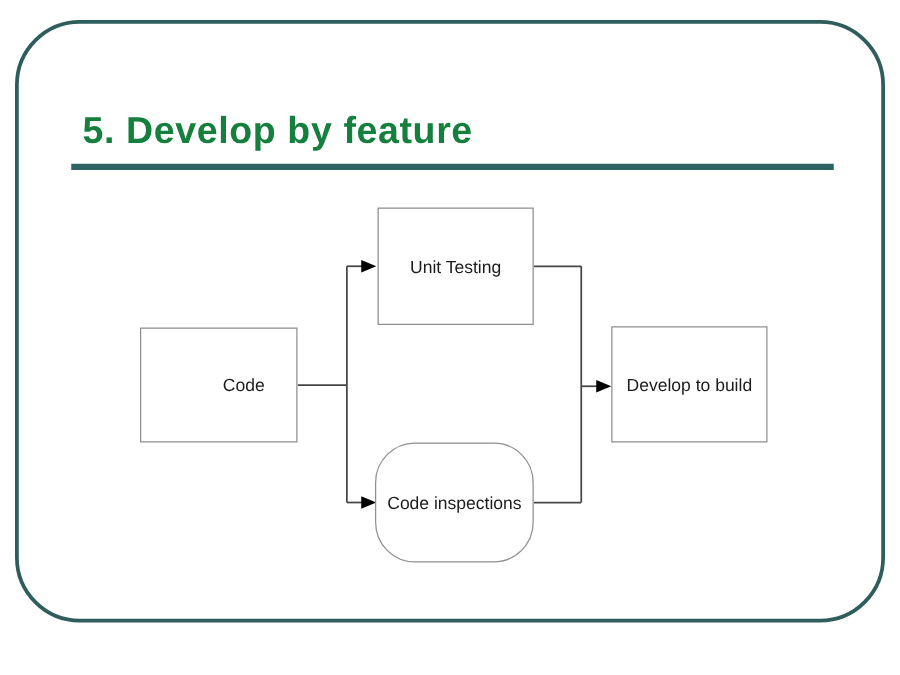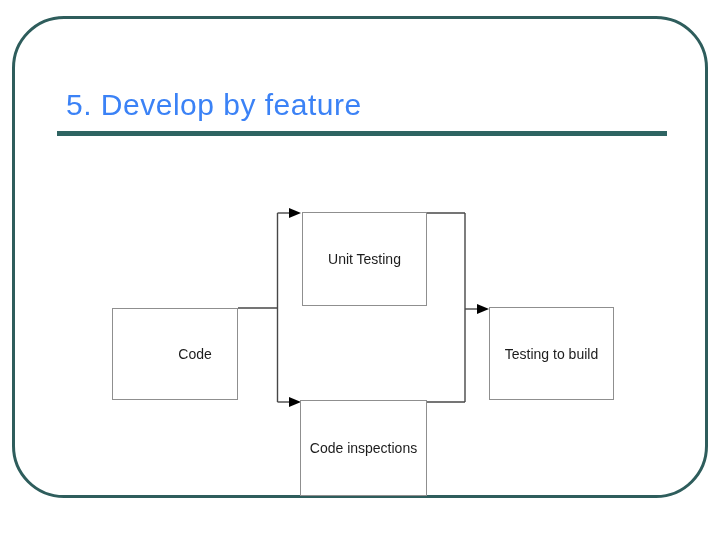--- a/index.html
+++ b/index.html
@@ -16,47 +16,46 @@
     width: 690px; height: 476px;
     border: 3px solid #2e5d5c;
     border-radius: 52px;
     background: transparent;
   }
   .slide-title {
     position: absolute;
     left: 66px; top: 88px;
     margin: 0;
     font-size: 30px;
-    font-weight: normal;
+    font-weight: bold;
     letter-spacing: 0.5px;
-    color: #3b82f6;
+    color: #15803d;
     white-space: pre;
   }
   .title-rule {
     position: absolute;
     left: 57px; top: 131px;
     width: 610px; height: 5px;
     background: #2e6462;
   }
   .flow-node {
     position: absolute;
     border: 1px solid #8f8f8f;
     background: #ffffff;
     display: flex;
     align-items: center;
     justify-content: center;
     font-size: 14px;
     color: #1c1c1c;
     text-align: center;
     box-sizing: border-box;
-    margin-top: 46px;
   }
   #node-code            { left: 112px; top: 262px; width: 126px; height: 92px; padding-left: 40px; }
   #node-unit-testing    { left: 302px; top: 166px; width: 125px; height: 94px; }
-  #node-code-inspections{ left: 300px; top: 354px; width: 127px; height: 96px; }
+  #node-code-inspections{ left: 300px; top: 354px; width: 127px; height: 96px; border-radius: 32px; }
   #node-promote         { left: 489px; top: 261px; width: 125px; height: 93px; }
   .connector-layer {
     position: absolute;
     left: 0; top: 0;
     width: 720px; height: 540px;
     pointer-events: none;
   }
 </style>
 </head>
 <body>
@@ -95,14 +94,14 @@
 
 <div id="node-unit-testing" class="flow-node">
   <span>Unit Testing</span>
 </div>
 
 <div id="node-code-inspections" class="flow-node">
   <span>Code inspections</span>
 </div>
 
 <div id="node-promote" class="flow-node">
-  <span>Testing to build</span>
+  <span>Develop to build</span>
 </div>
 
 </body></html>

